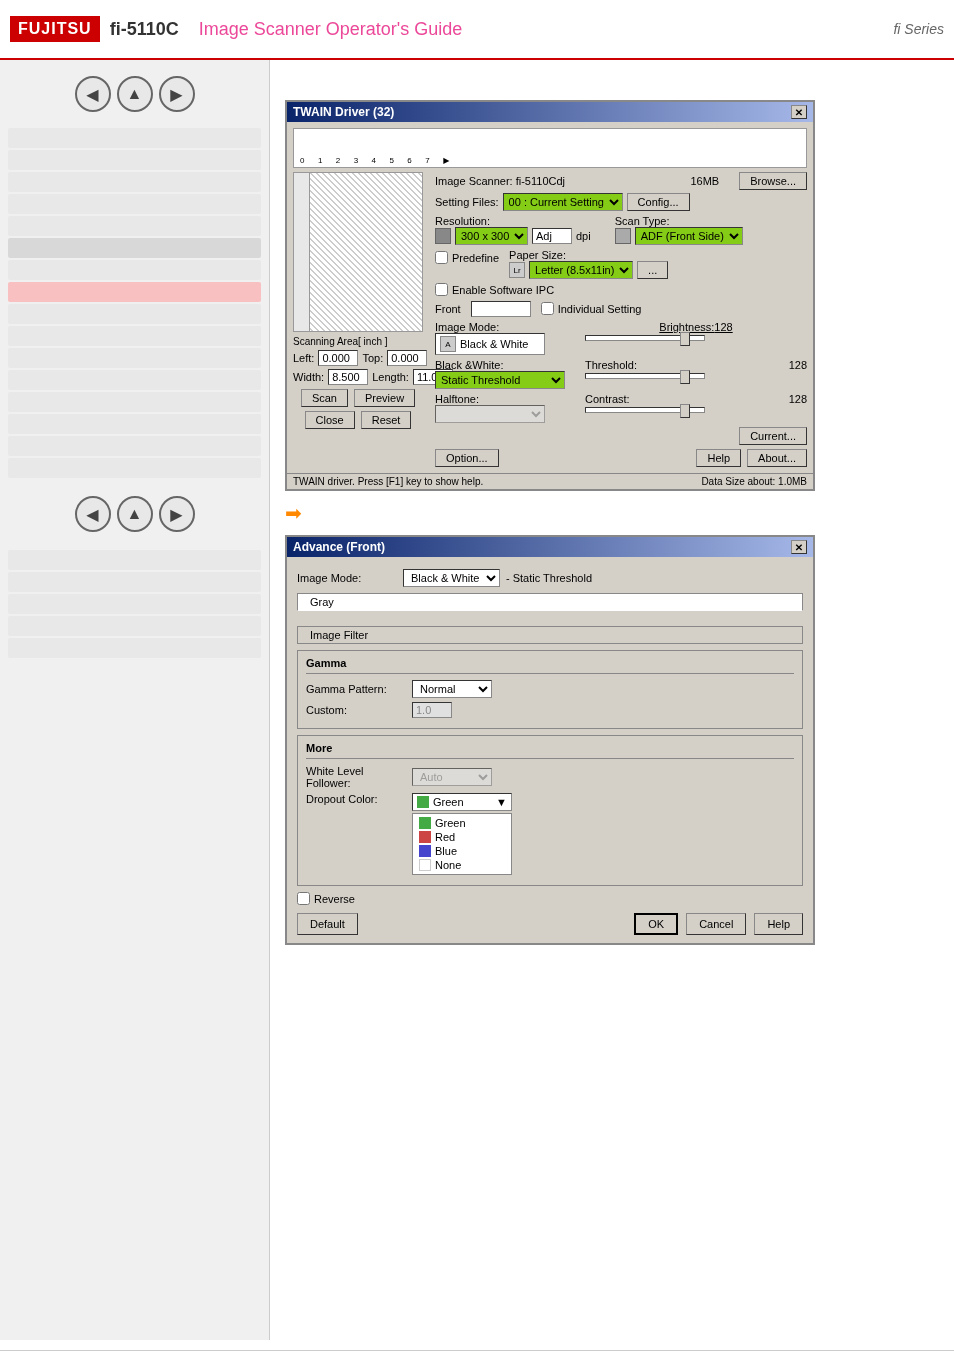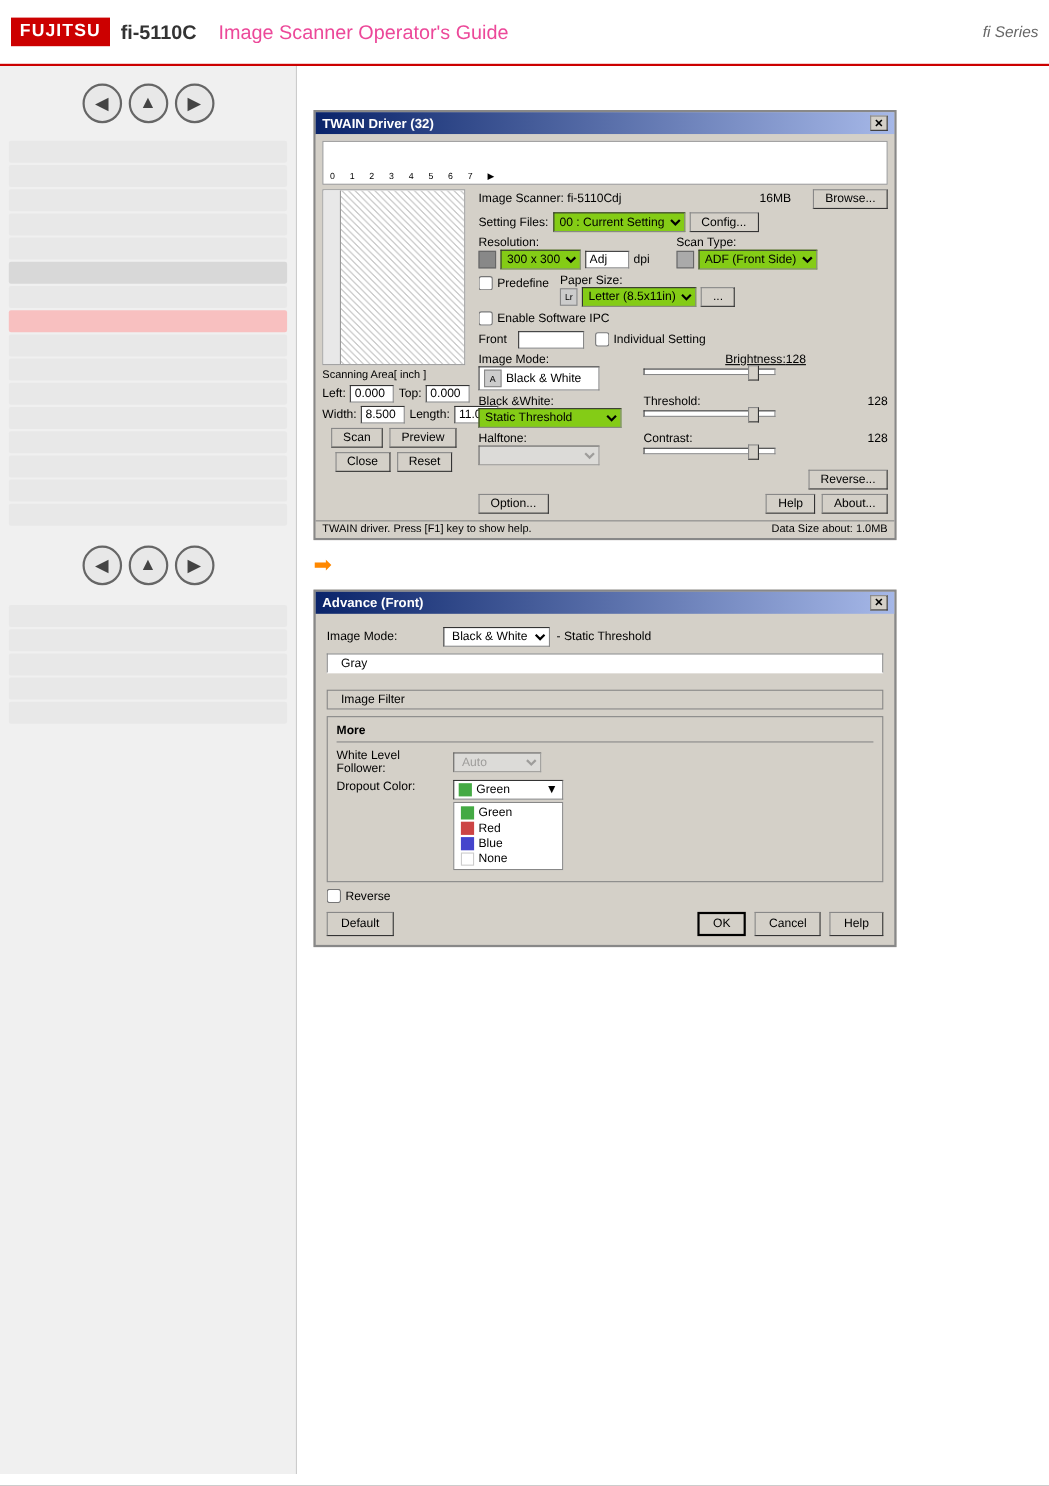--- a/index.html
+++ b/index.html
@@ -308,21 +308,21 @@
                   <span>Contrast:</span>
                   <span>128</span>
                 </div>
                 <div class="slider-track">
                   <div class="slider-thumb"></div>
                 </div>
               </div>
             </div>
 
             <div style="text-align:right; margin-top:4px;">
-              <button class="btn-dialog">Reverse...</button>
+              <button class="btn-dialog">Current...</button>
             </div>
 
             <div style="display:flex; justify-content:space-between; margin-top:4px;">
               <button class="btn-dialog">Option...</button>
               <div style="display:flex; gap:6px;">
                 <button class="btn-dialog">Help</button>
                 <button class="btn-dialog">About...</button>
               </div>
             </div>
           </div>
@@ -353,20 +353,34 @@
             <option>Black &amp; White</option>
           </select>
           <span class="static-threshold-label">- Static Threshold</span>
         </div>
 
         <div class="tab-row">
           <div class="tab-btn active">Gray</div>
           <div class="tab-btn">Image Filter</div>
         </div>
 
+        <div class="group-box">
+          <div class="group-title">Gamma</div>
+          <div class="group-separator"></div>
+          <div class="adv-row">
+            <span class="adv-label">Gamma Pattern:</span>
+            <select class="adv-select">
+              <option>Normal</option>
+            </select>
+          </div>
+          <div class="adv-row">
+            <span class="adv-label">Custom:</span>
+            <input class="adv-input" value="1.0" disabled="" style="">
+          </div>
+        </div>
 
         <div class="group-box">
           <div class="group-title">More</div>
           <div class="group-separator"></div>
           <div class="adv-row">
             <span class="adv-label">White Level Follower:</span>
             <select class="adv-select" style="background:#e0e0e0; color:#888;" disabled="">
               <option>Auto</option>
             </select>
           </div>

